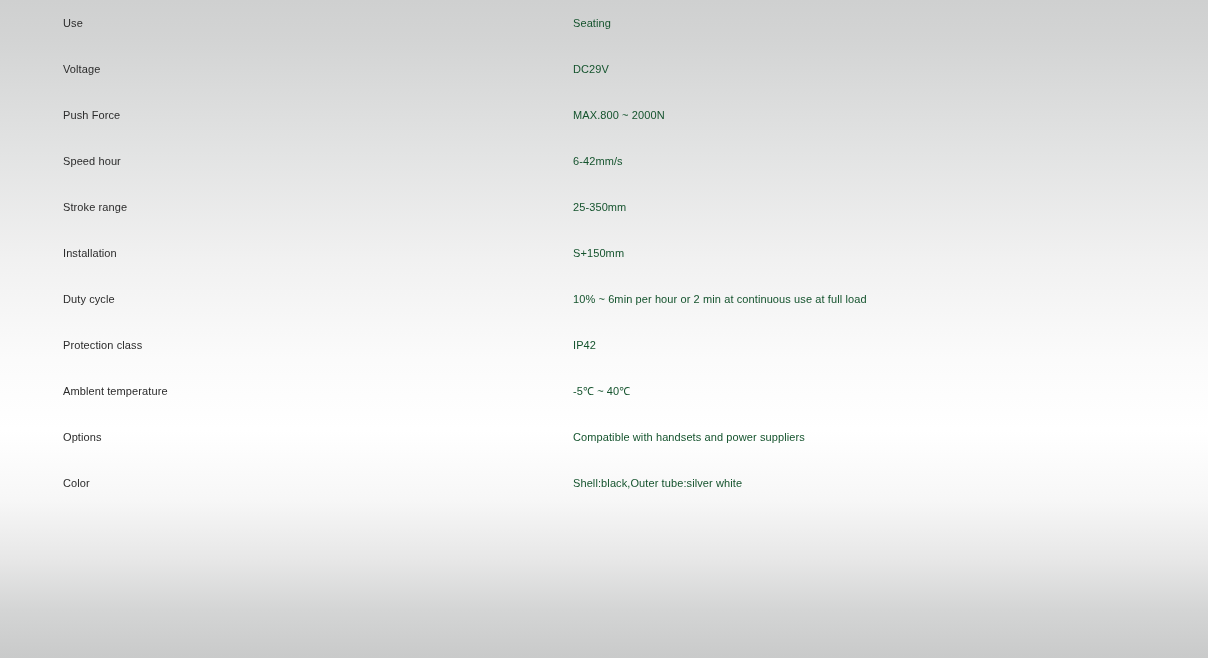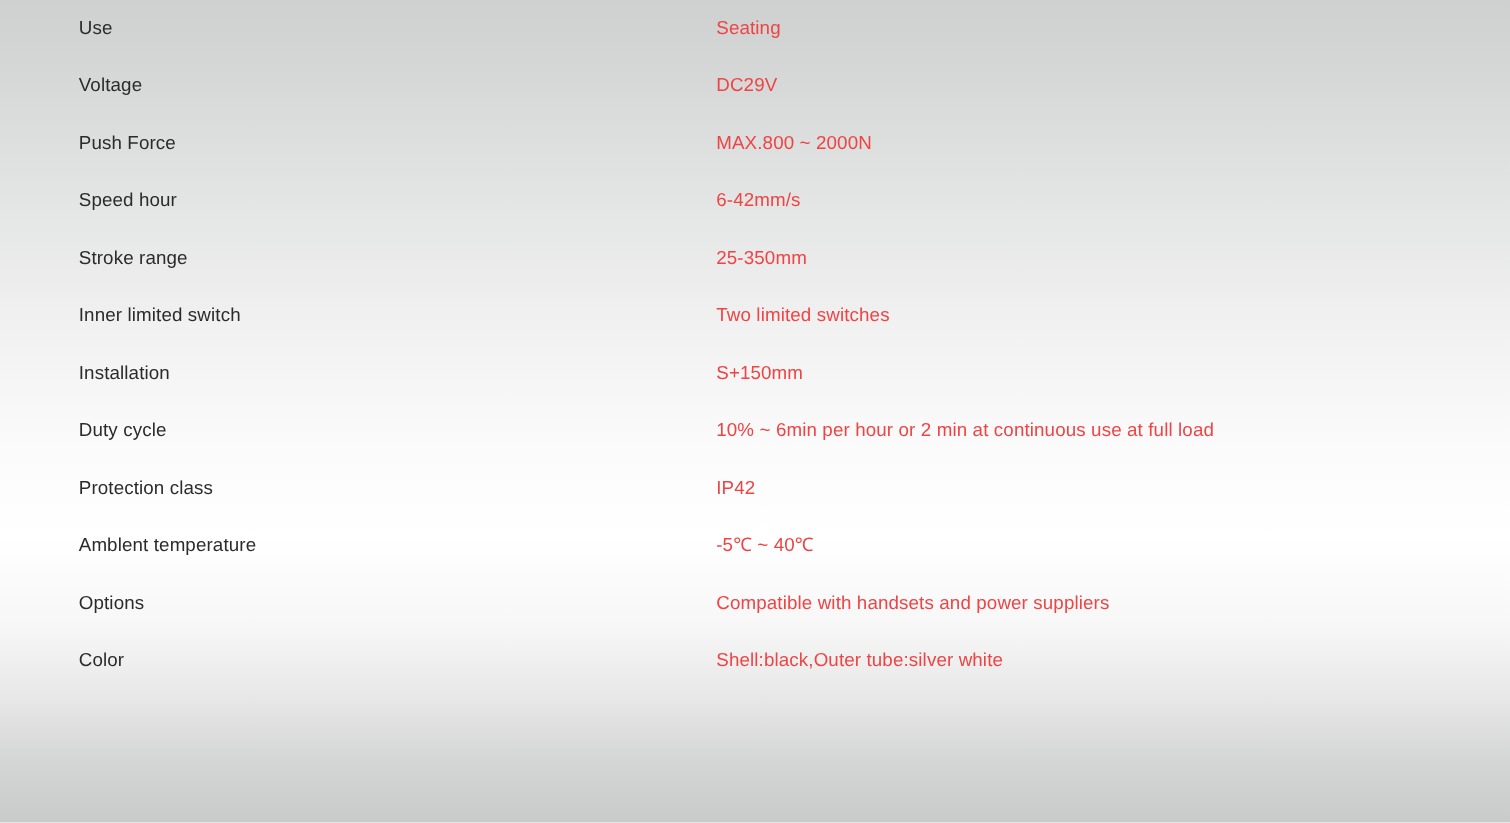--- a/index.html
+++ b/index.html
@@ -37,32 +37,32 @@
     left: 63px;
     top: 0px;
     width: 1120px;
     border-collapse: collapse;
   }
   .spec-table tr {
     height: 46px;
   }
   .spec-table td {
     vertical-align: middle;
-    font-size: 15px;
+    font-size: 11px;
     line-height: 22px;
     letter-spacing: 0.1px;
     padding: 0;
     white-space: nowrap;
   }
   .spec-table td.label {
     width: 510px;
     color: #2b2b2b;
   }
   .spec-table td.value {
-    color: #ef4444;
+    color: #14532d;
   }
 </style>
 </head>
 <body>
 
 <div id="spec-sheet">
   <table class="spec-table">
     <tbody>
       <tr>
         <td class="label">Use</td>
@@ -76,24 +76,20 @@
         <td class="label">Push Force</td>
         <td class="value">MAX.800 ~ 2000N</td>
       </tr>
       <tr>
         <td class="label">Speed hour</td>
         <td class="value">6-42mm/s</td>
       </tr>
       <tr>
         <td class="label">Stroke range</td>
         <td class="value">25-350mm</td>
-      </tr>
-      <tr>
-        <td class="label">Inner limited switch</td>
-        <td class="value">Two limited switches</td>
       </tr>
       <tr>
         <td class="label">Installation</td>
         <td class="value">S+150mm</td>
       </tr>
       <tr>
         <td class="label">Duty cycle</td>
         <td class="value">10% ~ 6min per hour or 2 min at continuous use at full load</td>
       </tr>
       <tr>

